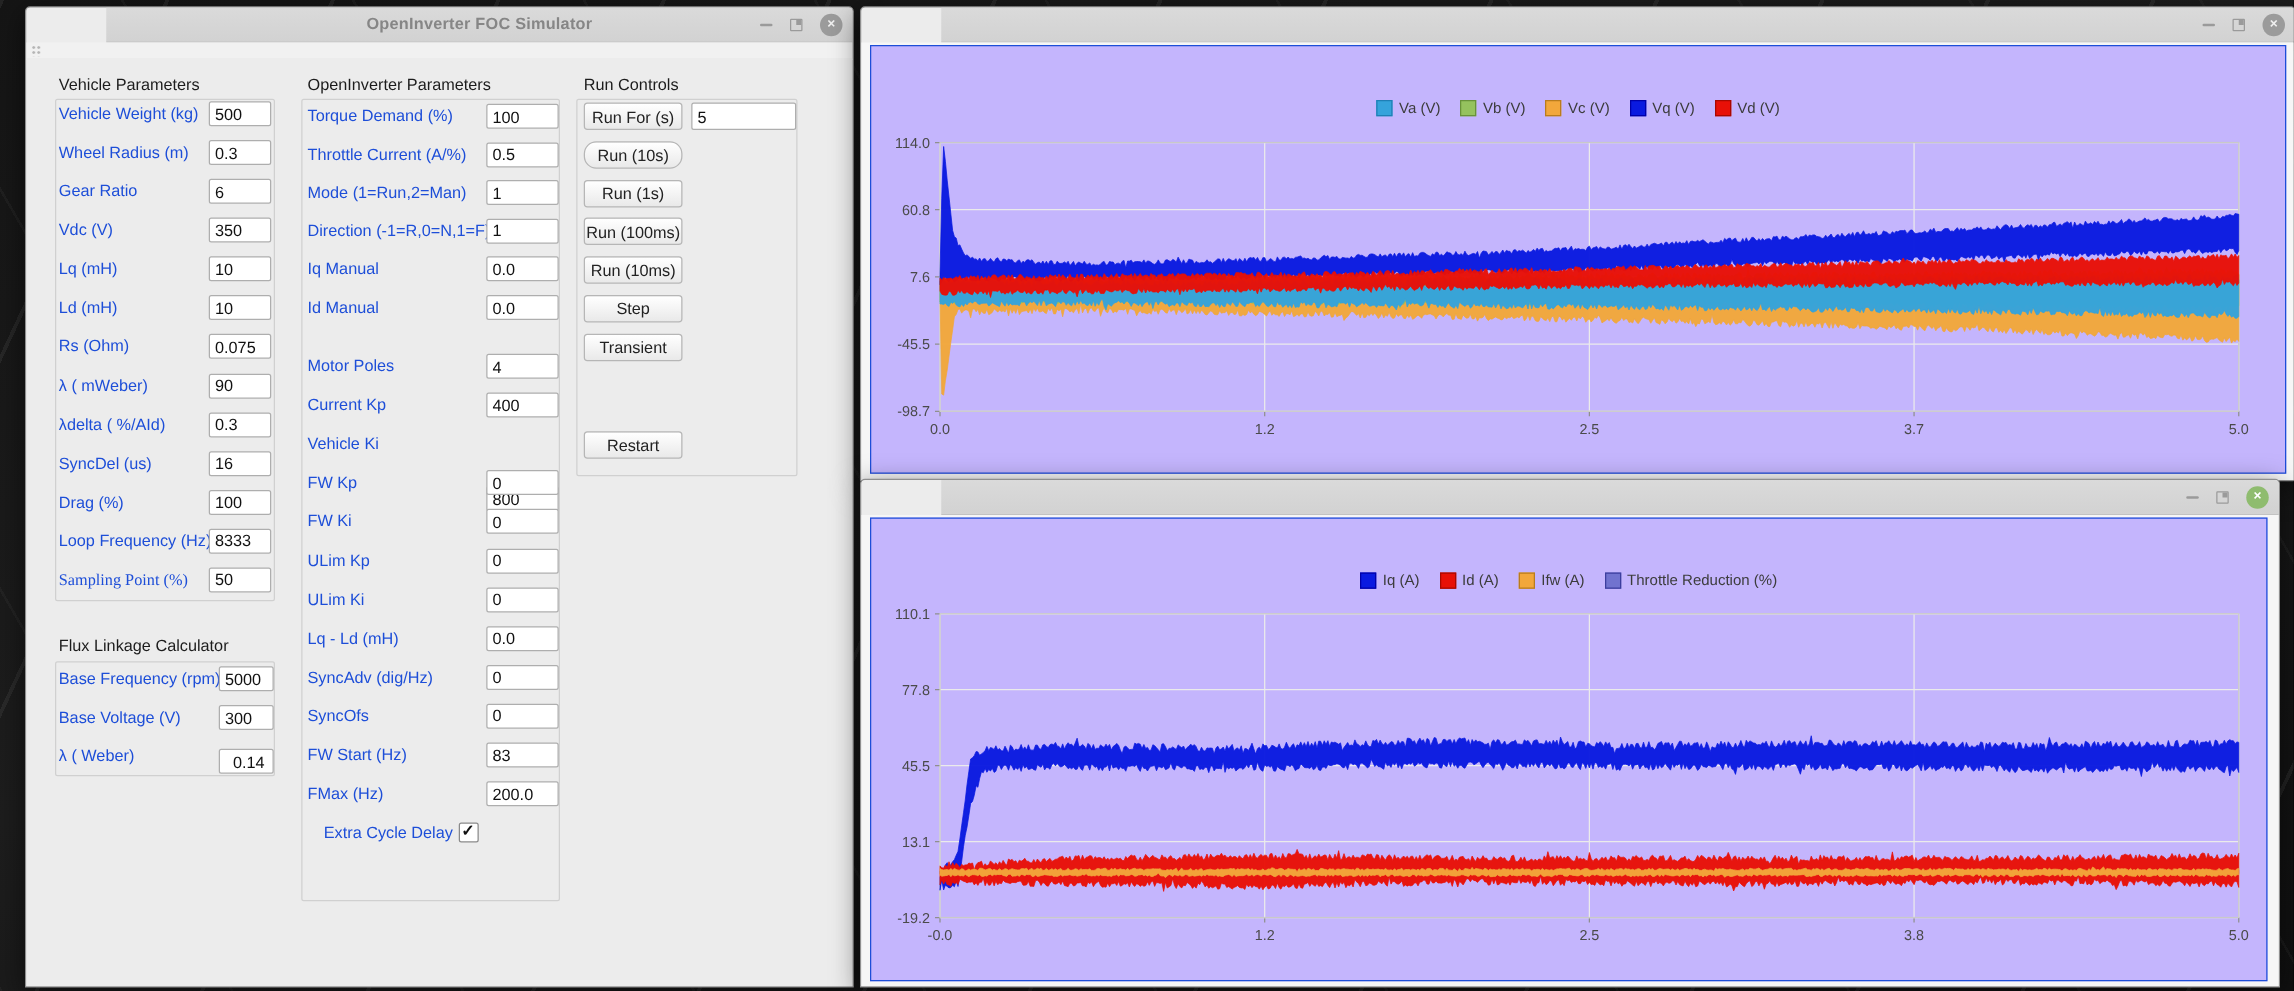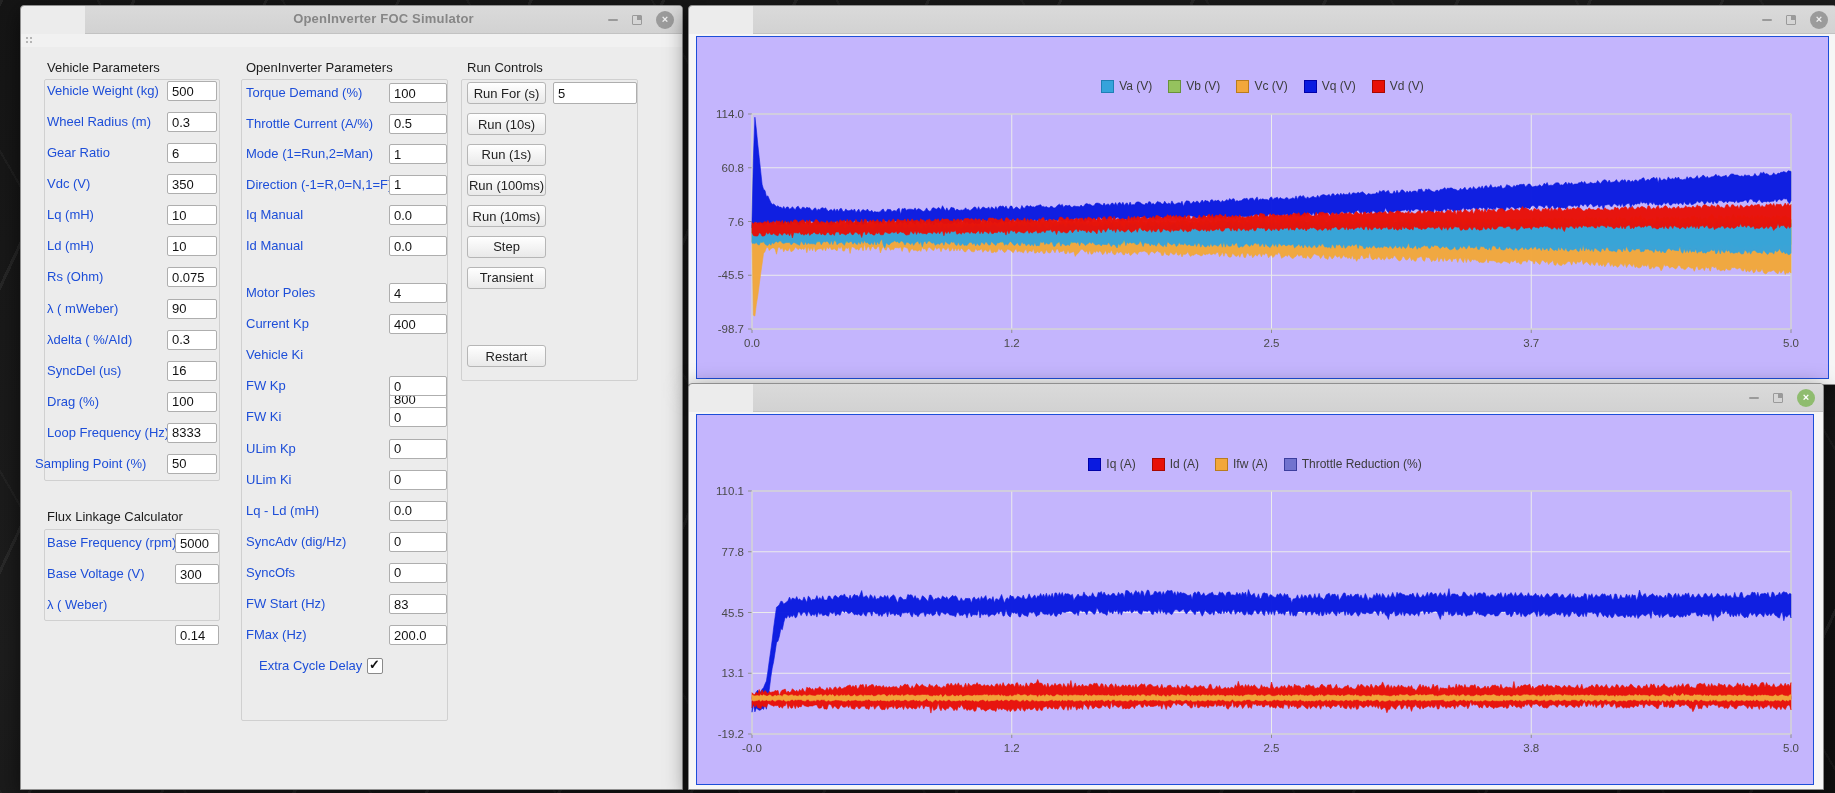--- a/index.html
+++ b/index.html
@@ -80,30 +80,30 @@
         <div class="p-label" style="left: 26px; top: 253.56px;">λ ( mWeber)</div>
         <input class="p-input" type="text" value="90" style="left: 146px; top: 251.56px; width: 44px;">
         <div class="p-label" style="left: 26px; top: 284.64px;">λdelta ( %/AId)</div>
         <input class="p-input" type="text" value="0.3" style="left: 146px; top: 282.64px; width: 44px;">
         <div class="p-label" style="left: 26px; top: 315.72px;">SyncDel (us)</div>
         <input class="p-input" type="text" value="16" style="left: 146px; top: 313.72px; width: 44px;">
         <div class="p-label" style="left: 26px; top: 346.8px;">Drag (%)</div>
         <input class="p-input" type="text" value="100" style="left: 146px; top: 344.8px; width: 44px;">
         <div class="p-label" style="left: 26px; top: 377.88px;">Loop Frequency (Hz)</div>
         <input class="p-input" type="text" value="8333" style="left: 146px; top: 375.88px; width: 44px;">
-        <div class="p-label" style="left: 14px; top: 408.96px;">Sampling Point (%)</div>
+        <div class="p-label" style="left: 26px; top: 408.96px; font-family: Liberation Serif, serif;">Sampling Point (%)</div>
         <input class="p-input" type="text" value="50" style="left: 146px; top: 406.96px; width: 44px;">
         <div class="group-label" style="left: 26px; top: 462px;">Flux Linkage Calculator</div>
         <div class="group-box" style="left: 23px; top: 482px; width: 174px; height: 90px;"></div>
         <div class="p-label" style="left: 26px; top: 488px;">Base Frequency (rpm)</div>
         <input class="p-input" type="text" value="5000" style="left: 154px; top: 486px; width: 38px;">
         <div class="p-label" style="left: 26px; top: 519px;">Base Voltage (V)</div>
         <input class="p-input" type="text" value="300" style="left: 154px; top: 517px; width: 38px;">
         <div class="p-label" style="left: 26px; top: 550px;">λ ( Weber)</div>
-        <input class="p-input" type="text" value="0.14" style="left: 154px; top: 578px; width: 38px;">
+        <input class="p-input" type="text" value="0.14" style="left: 154px; top: 552px; width: 38px; text-align: center;">
         <div class="group-label" style="left: 225px; top: 13px;">OpenInverter Parameters</div>
         <div class="group-box" style="left: 220px; top: 32px; width: 205px; height: 640px;"></div>
         <div class="p-label" style="left: 225px; top: 38px;">Torque Demand (%)</div>
         <input class="p-input" type="text" value="100" style="left: 368px; top: 36px; width: 52px;">
         <div class="p-label" style="left: 225px; top: 68.6px;">Throttle Current (A/%)</div>
         <input class="p-input" type="text" value="0.5" style="left: 368px; top: 66.6px; width: 52px;">
         <div class="p-label" style="left: 225px; top: 99.2px;">Mode (1=Run,2=Man)</div>
         <input class="p-input" type="text" value="1" style="left: 368px; top: 97.2px; width: 52px;">
         <div class="p-label" style="left: 225px; top: 129.8px;">Direction (-1=R,0=N,1=F)</div>
         <input class="p-input" type="text" value="1" style="left: 368px; top: 127.8px; width: 52px;">
@@ -134,21 +134,21 @@
         <div class="p-label" style="left: 225px; top: 549px;">FW Start (Hz)</div>
         <input class="p-input" type="text" value="83" style="left: 368px; top: 547px; width: 52px;">
         <div class="p-label" style="left: 225px; top: 580.1px;">FMax (Hz)</div>
         <input class="p-input" type="text" value="200.0" style="left: 368px; top: 578.1px; width: 52px;">
         <div class="p-label" style="left: 238px; top: 611px;">Extra Cycle Delay</div>
         <div class="checkbox checked" style="left: 346px; top: 611px;"></div>
         <div class="group-label" style="left: 446px; top: 13px;">Run Controls</div>
         <div class="group-box" style="left: 440px; top: 32px; width: 175px; height: 300px;"></div>
         <button class="btn" style="left: 446px; top: 35px; width: 79px; height: 22px;">Run For (s)</button>
         <input class="p-input" type="text" value="5" style="left: 532px; top: 35px; width: 78px; height: 20px;">
-        <button class="btn" style="left: 446px; top: 66px; width: 79px; height: 22px;">Run (10s)</button>
+        <button class="btn" style="left: 446px; top: 66px; width: 79px; height: 22px; border-radius: 10px;">Run (10s)</button>
         <button class="btn" style="left: 446px; top: 96.7px; width: 79px; height: 22px;">Run (1s)</button>
         <button class="btn" style="left: 446px; top: 127.4px; width: 79px; height: 22px;">Run (100ms)</button>
         <button class="btn" style="left: 446px; top: 158.1px; width: 79px; height: 22px;">Run (10ms)</button>
         <button class="btn" style="left: 446px; top: 188.8px; width: 79px; height: 22px;">Step</button>
         <button class="btn" style="left: 446px; top: 219.5px; width: 79px; height: 22px;">Transient</button>
         <button class="btn" style="left: 446px; top: 298px; width: 79px; height: 22px;">Restart</button>
       </div>
   </div>
 
   <div class="window" id="volt-window" style="left:688px;top:5px;width:1147px;height:378px;">

